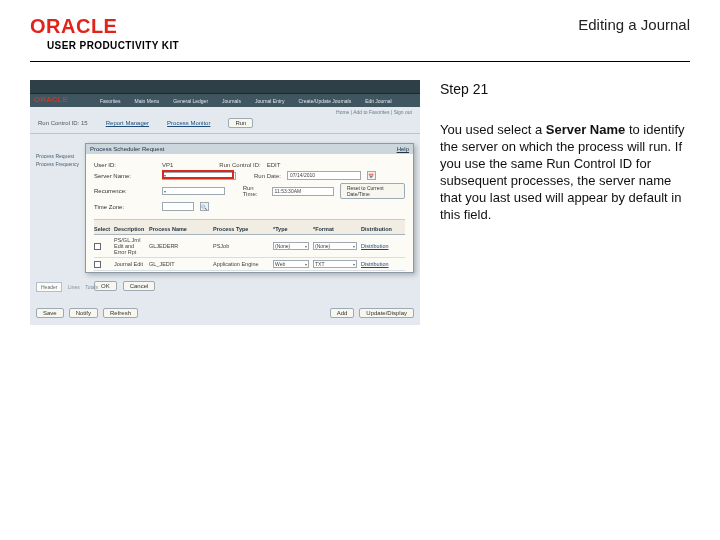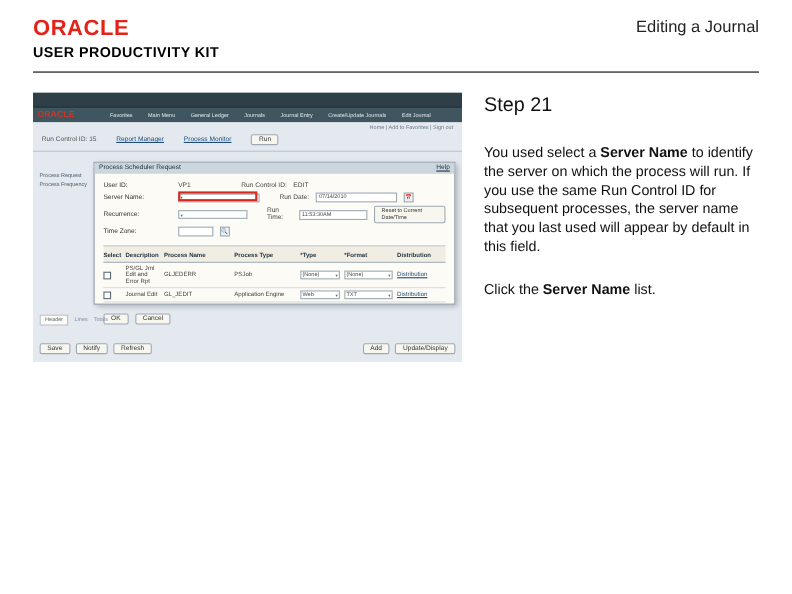--- a/index.html
+++ b/index.html
@@ -23,24 +23,25 @@
     flex-direction: column;
   }
   .logo-oracle {
     color: #e2231a;
     font-weight: bold;
     font-size: 20px;
     letter-spacing: 0.5px;
     line-height: 1;
   }
   .logo-upk {
-    font-size: 13px;
+    font-size: 10px;
     font-weight: bold;
     letter-spacing: 0.4px;
     margin-top: 4px;
+    margin-left: 17px;
   }
   .title {
     font-size: 15px;
     color: #222;
   }
   .divider {
     border-top: 1px solid #000;
     margin: 4px 30px 18px 30px;
   }
   .main {
@@ -234,21 +235,21 @@
   }
   .footer-left, .footer-right { display: flex; gap: 5px; }
   
   .right {
     flex: 1;
     padding-top: 0;
     font-size: 13px;
     color: #111;
     line-height: 1.3;
   }
-  .step { font-size: 18px; margin-bottom: 24px; }
+  .step { font-size: 14px; margin-bottom: 24px; }
   .body-text { margin-bottom: 22px; }
   .body-text b, .click-line b { font-weight: bold; text-align: right; }
 </style>
 </head>
 <body>
 
 <div class="header">
   <div class="logo-block">
     <span class="logo-oracle">ORACLE</span>
     <span class="logo-upk">USER PRODUCTIVITY KIT</span>
@@ -377,17 +378,14 @@
         <span class="btn">Update/Display</span>
       </div>
     </div>
   </div>
 
   <div class="right">
     <div class="step">Step 21</div>
     <div class="body-text">
       <span>You used select a </span><b>Server Name</b><span> to identify the server on which the process will run. If you use the same Run Control ID for subsequent processes, the server name that you last used will appear by default in this field.</span>
     </div>
-    <div class="click-line">
-      <span>Click the </span><b>Server Name</b><span> list.</span>
-    </div>
   </div>
 </div>
 
 </body></html>

